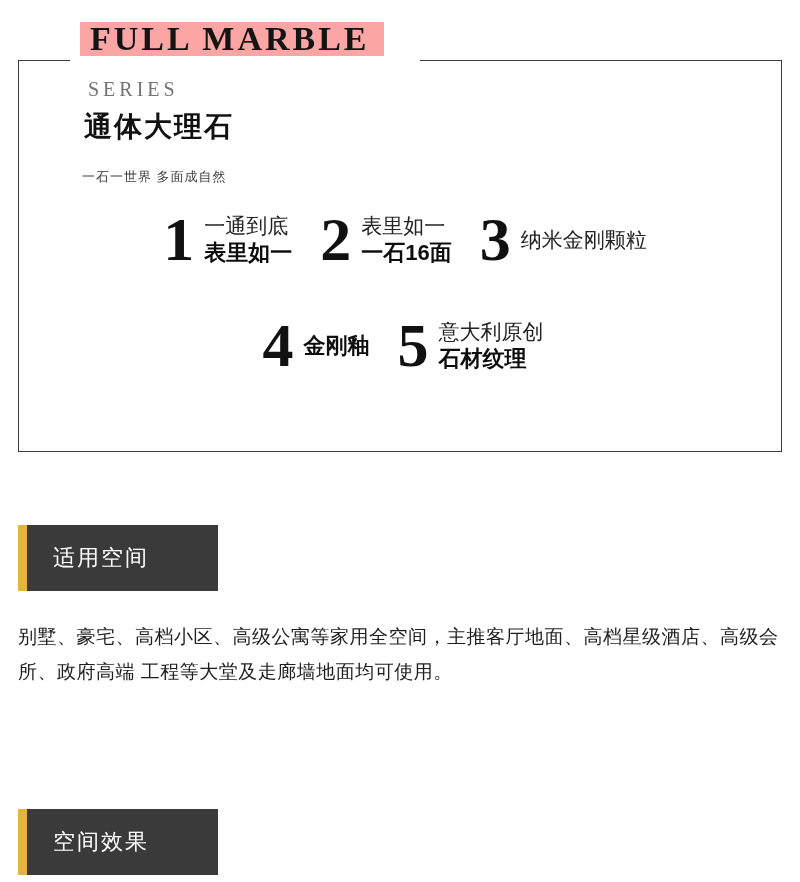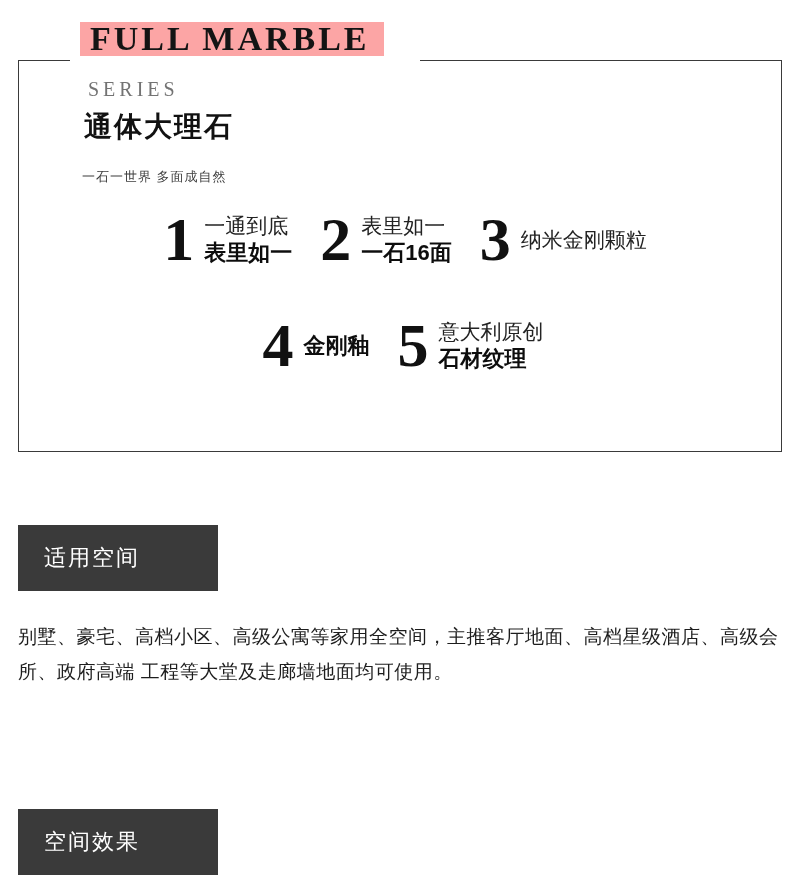--- a/index.html
+++ b/index.html
@@ -131,21 +131,20 @@
     line-height: 1.25;
   }
 
   
   .section-head {
     display: flex;
     align-items: stretch;
     margin: 0 16px 0 18px;
     height: 66px;
     width: 200px;
-    flex-direction: column;
   }
   .section-accent {
     width: 9px;
     background: #e3b53c;
   }
   .section-label {
     flex: 1;
     background: #3a3a3a;
     color: #ffffff;
     font-size: 22px;

